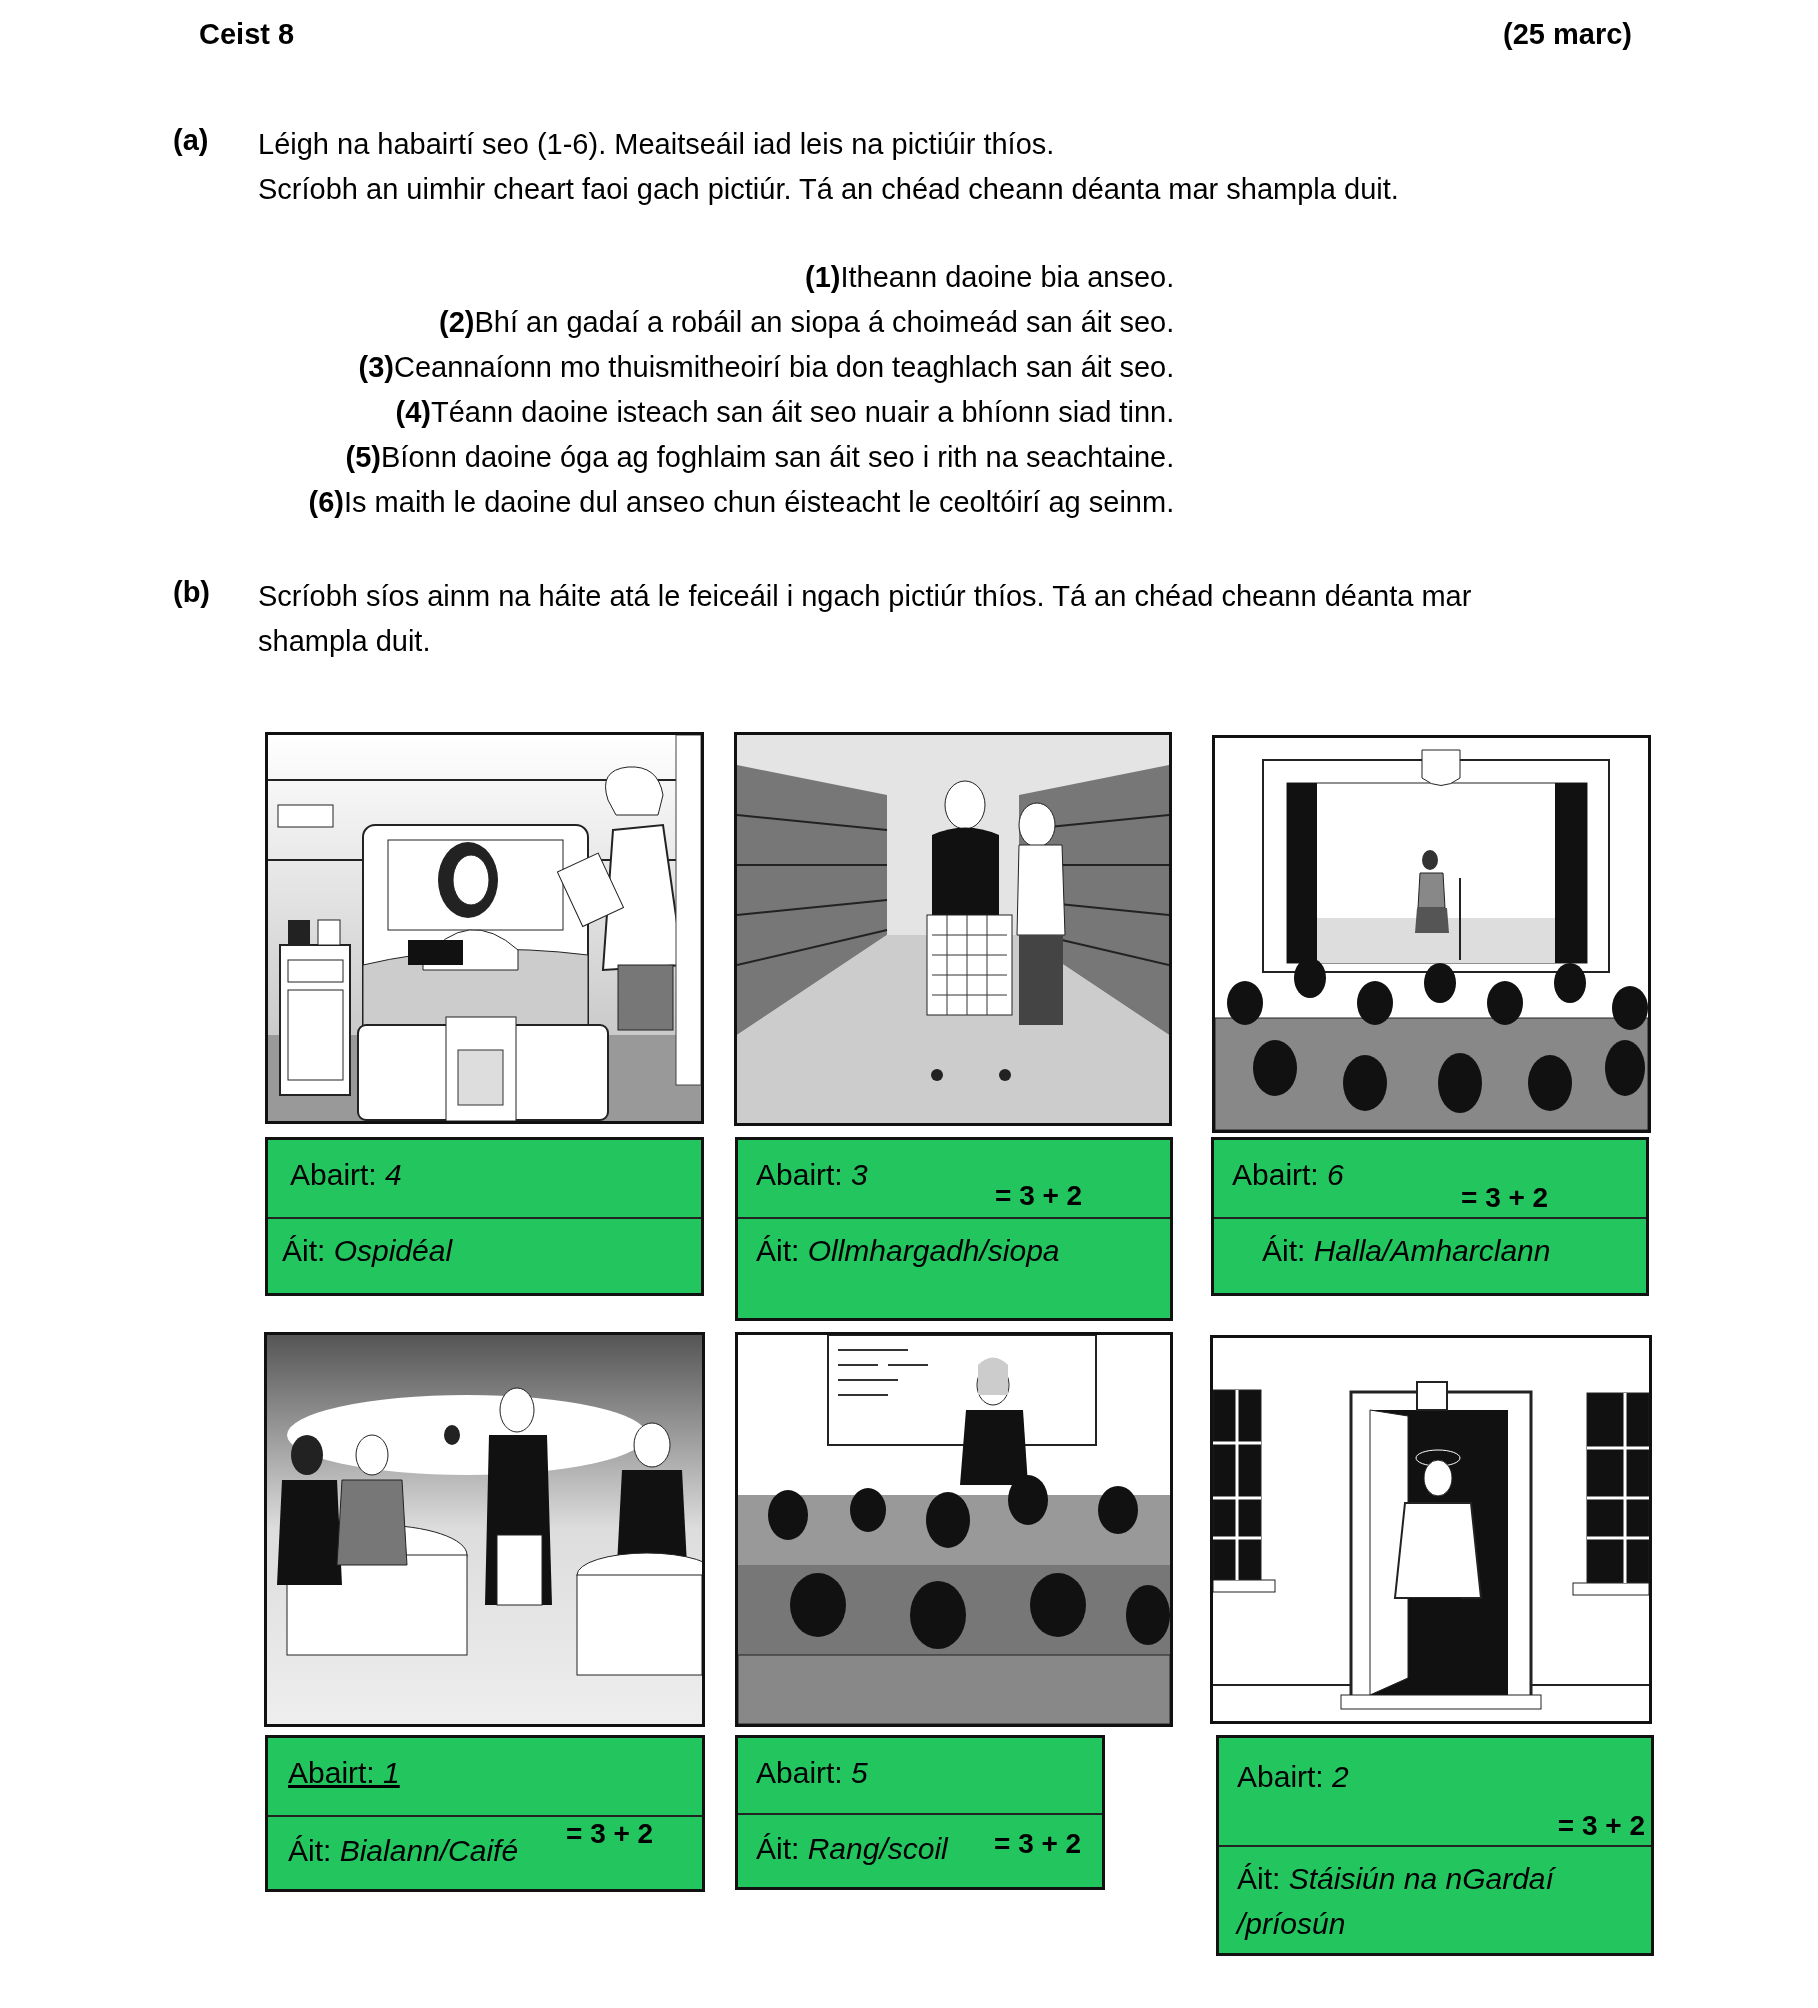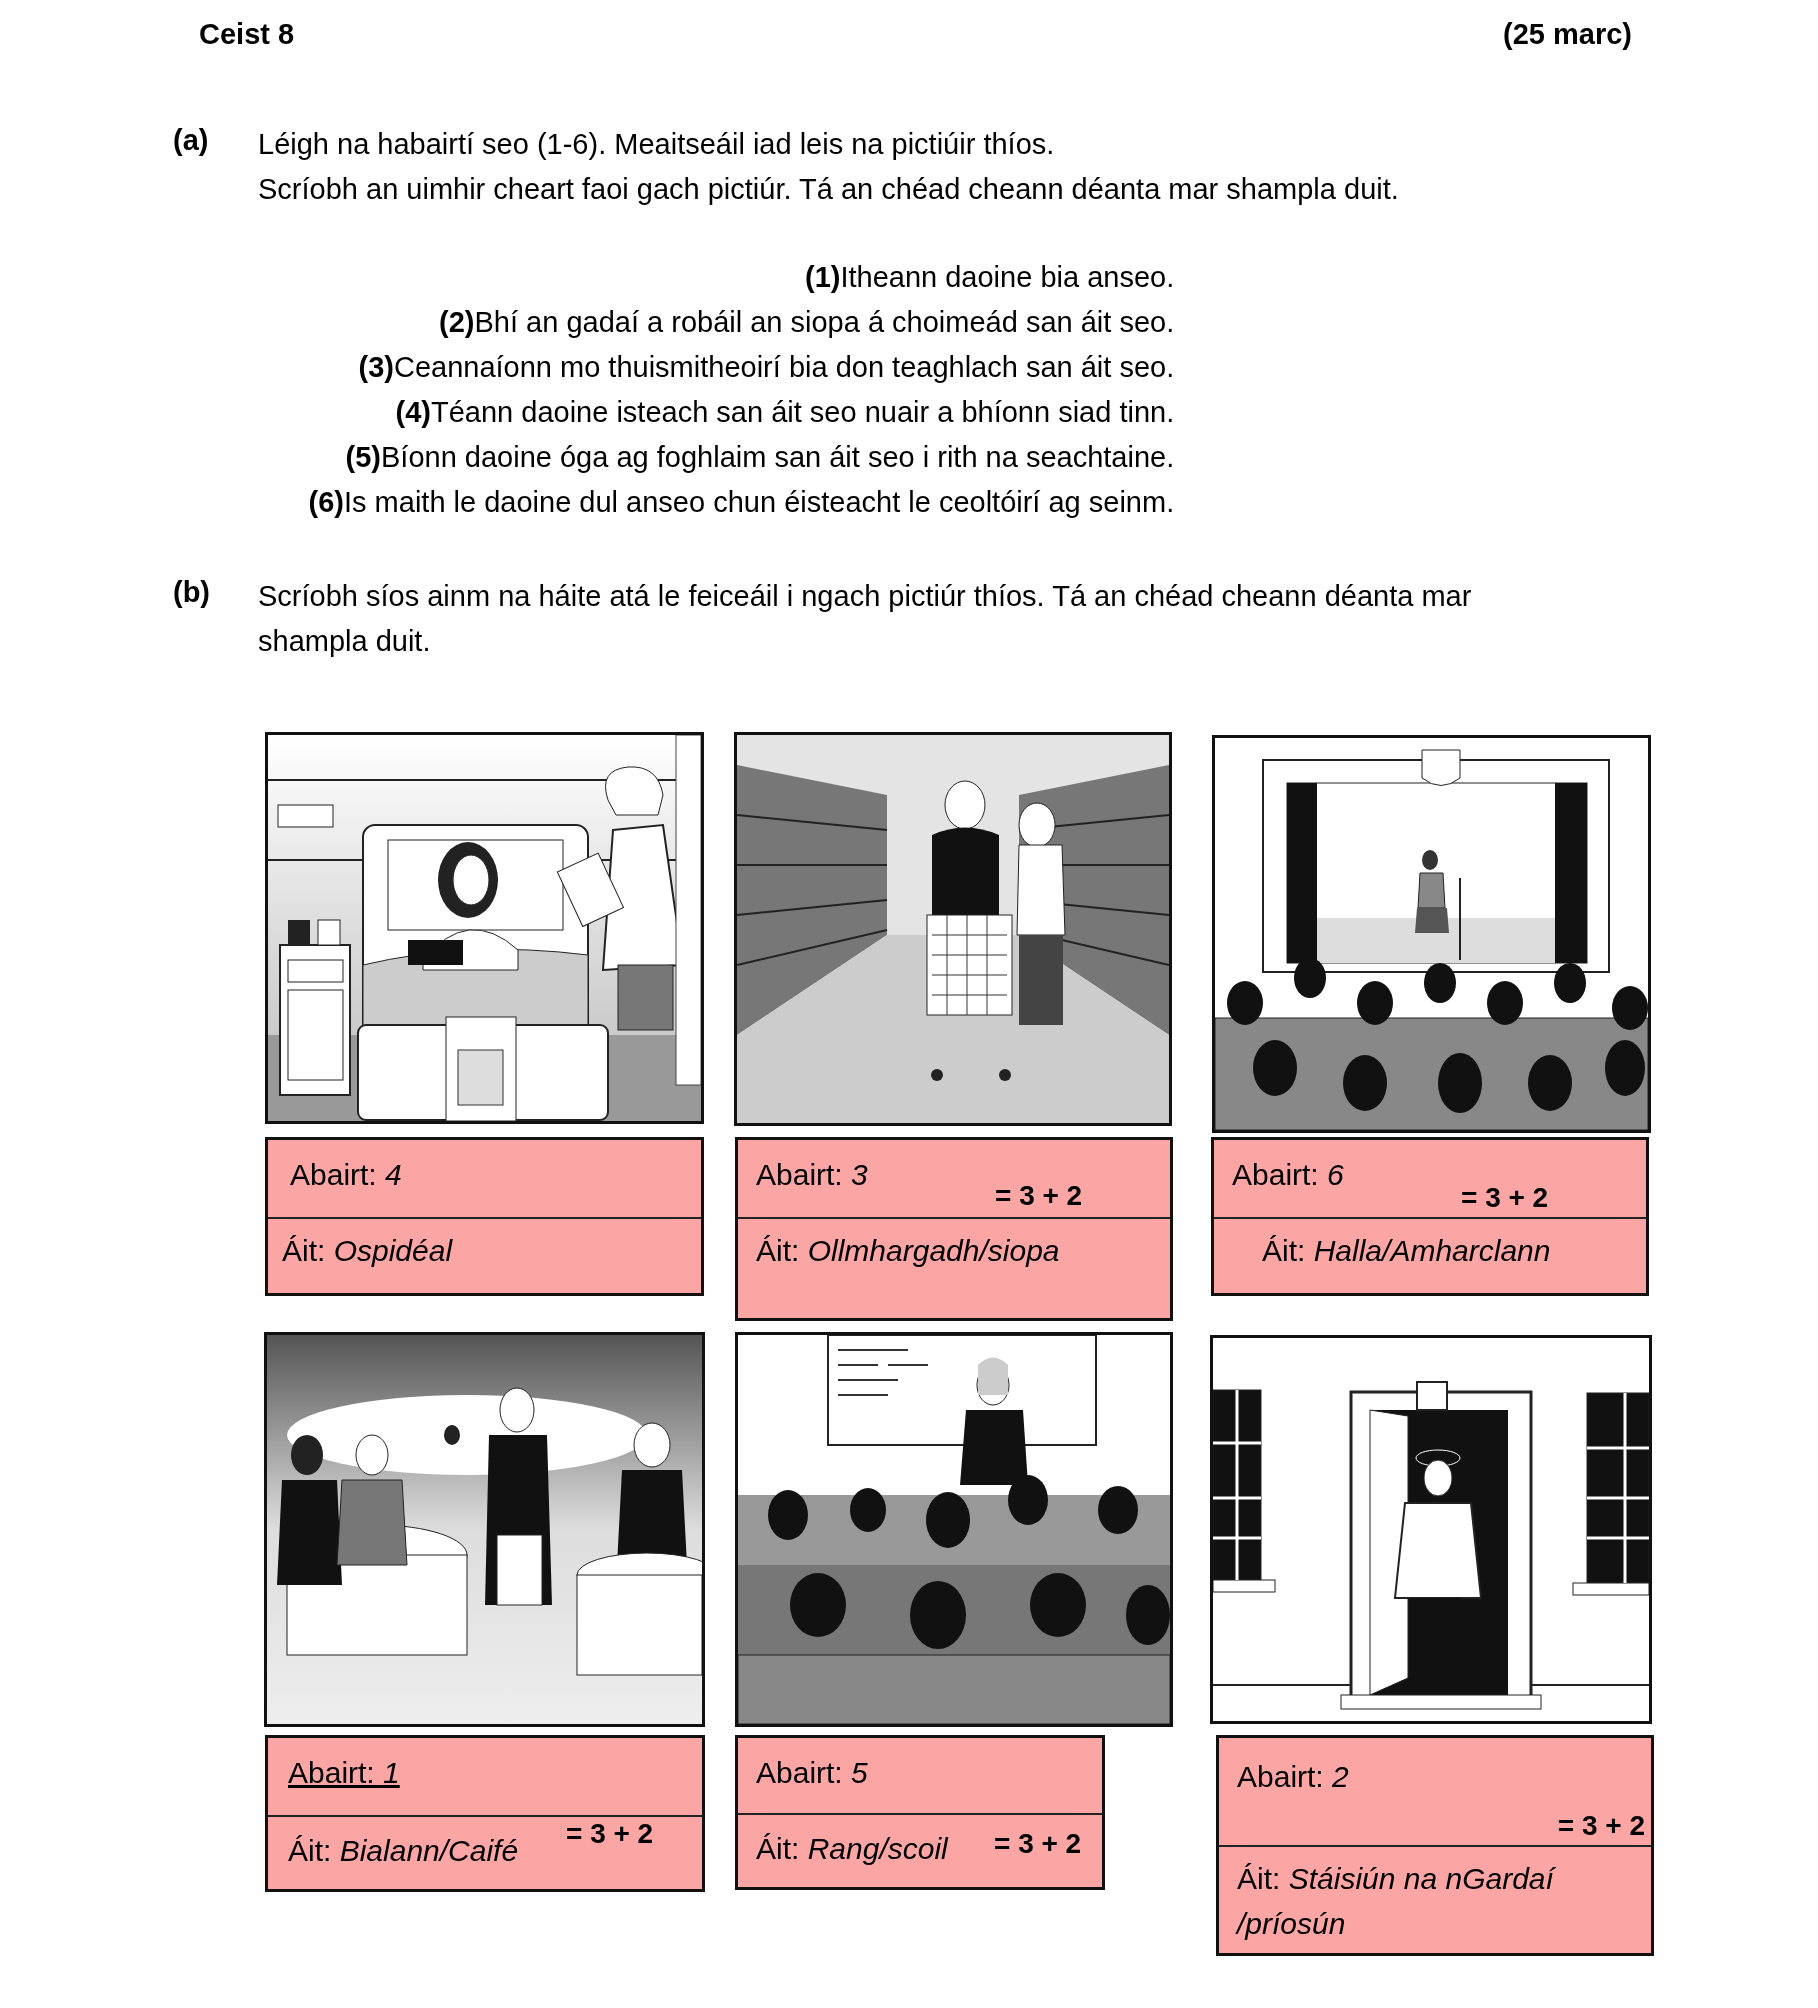--- a/index.html
+++ b/index.html
@@ -2,21 +2,21 @@
 <html><head>
 <meta charset="utf-8">
 <style>
   html,body{margin:0;padding:0;background:#fff;}
   body{width:1818px;height:2008px;position:relative;overflow:hidden;font-family:"Liberation Sans",sans-serif;color:#000;}
   .abs{position:absolute;}
   .hdr{top:18px;font-weight:bold;font-size:29px;}
   .txt{font-size:29px;line-height:45px;}
   .lbl{font-weight:bold;font-size:29px;}
   .pic{border:3px solid #111;box-sizing:border-box;overflow:hidden;background:#eee;}
-  .box{border:3px solid #111;box-sizing:border-box;background:#fca5a5;}
+  .box{border:3px solid #111;box-sizing:border-box;background:#22c55e;}
   .box .r1{position:absolute;left:0;right:0;top:0;border-bottom:2px solid #222;}
   .cell{font-size:30px;}
   .cell i{font-style:italic;}
   .mark{font-weight:bold;font-size:28px;}
   svg{display:block;}
 </style>
 </head>
 <body>
 
 <div class="abs hdr" style="left:173px;margin-left:26px;">Ceist 8</div>

